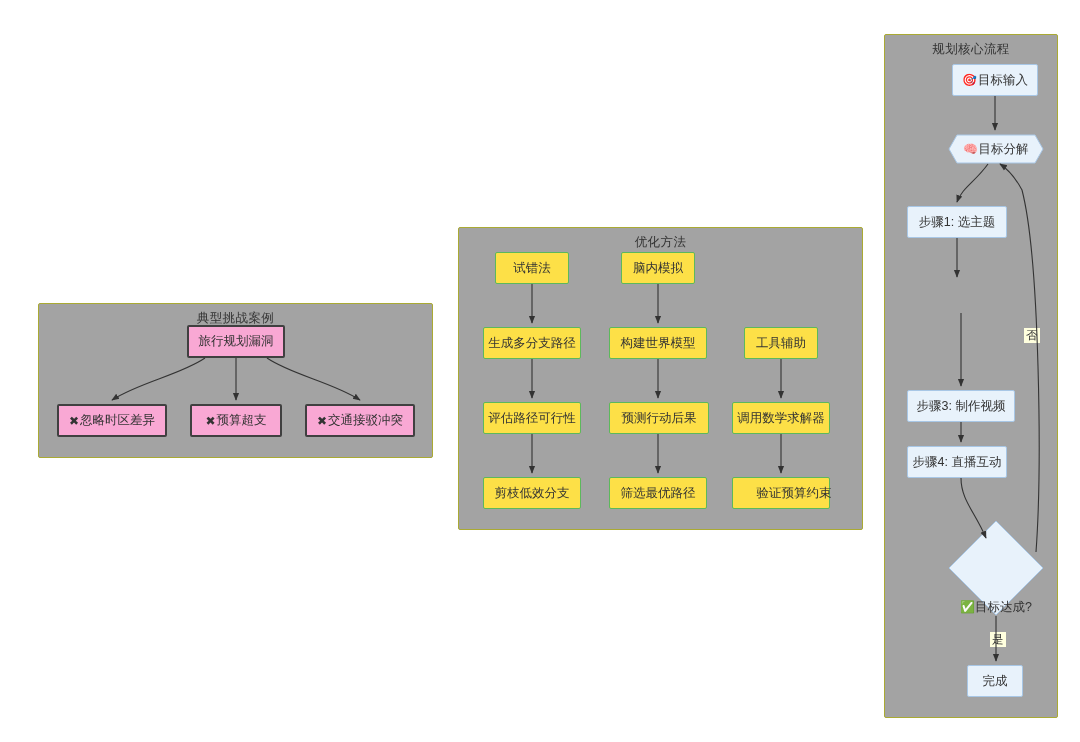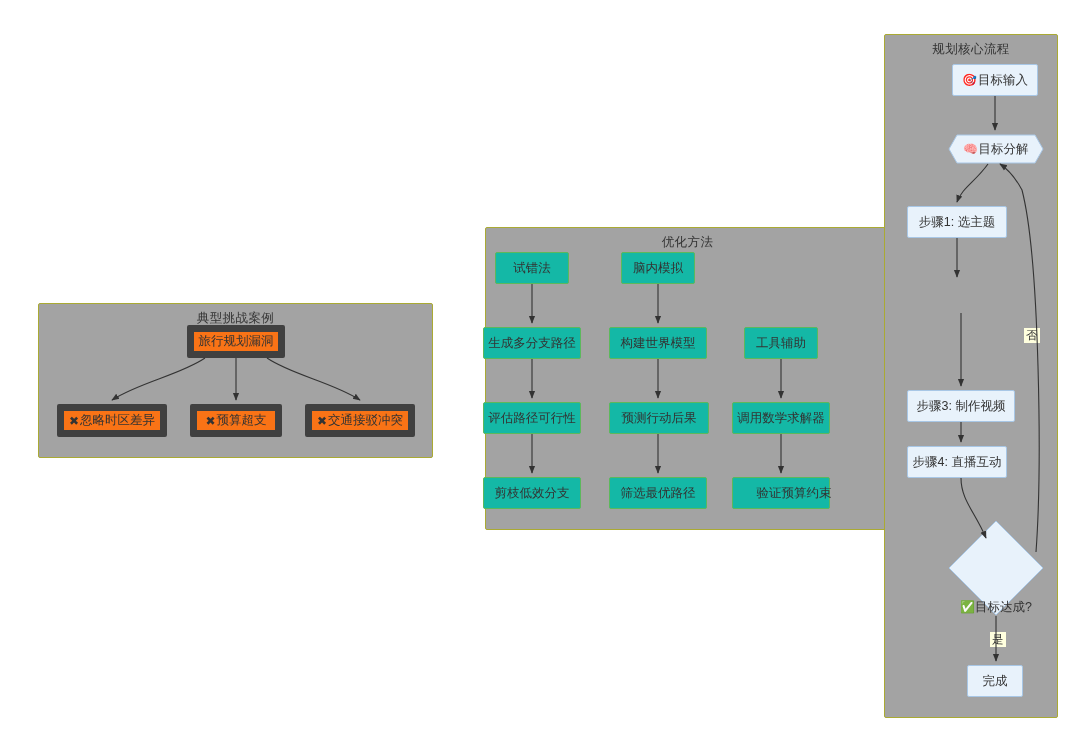--- a/index.html
+++ b/index.html
@@ -36,22 +36,22 @@
     display:flex;align-items:center;justify-content:center;
     font-size:12.5px;
     color:#333333;
     border-radius:2px;
     white-space:nowrap;
     line-height:1;
   }
   .node .lbl{display:inline-flex;align-items:center;gap:1px;}
   .emoji{font-family:"DejaVu Sans",sans-serif;font-size:12px;line-height:1;}
   .n-blue2{background:#e8f2fb;border:1px solid #a8c7e6;}
-  .n-green{background:#14b8a6;border:1px solid #5cb85c;}
-  .n-pink{background:#f97316;border:7px solid #404040;}
+  .n-green{background:#fde047;border:1px solid #5cb85c;}
+  .n-pink{background:#f9a8d4;border:2px solid #404040;}
   .hex-wrap{position:absolute;}
   .hex-wrap svg{position:absolute;left:0;top:0;}
   .hex-wrap .hex-label{
     position:absolute;inset:0;display:flex;align-items:center;justify-content:center;
     font-size:12.5px;color:#333;white-space:nowrap;
   }
 
   
   .diamond-wrap{position:absolute;}
   .diamond-wrap svg{position:absolute;left:0;top:0;}
@@ -98,21 +98,21 @@
       </span>
   </div>
 
   <div class="node n-pink" style="left:305px;top:404px;width:110px;height:33px;">
     <span class="lbl">
         <span class="emoji">✖</span>
         <span>交通接驳冲突</span>
       </span>
   </div>
 
-  <div class="subgraph" style="left:458px;top:227px;width:405px;height:303px;margin-left:27px;">
+  <div class="subgraph" style="left:458px;top:227px;width:405px;height:303px;">
     <div class="subgraph-title">优化方法</div>
   </div>
 
   <div class="node n-green" style="left:495px;top:252px;width:74px;height:32px;">
     <span class="lbl">试错法</span>
   </div>
   <div class="node n-green" style="left:483px;top:327px;width:98px;height:32px;">
     <span class="lbl">生成多分支路径</span>
   </div>
   <div class="node n-green" style="left:483px;top:402px;width:98px;height:32px;">

